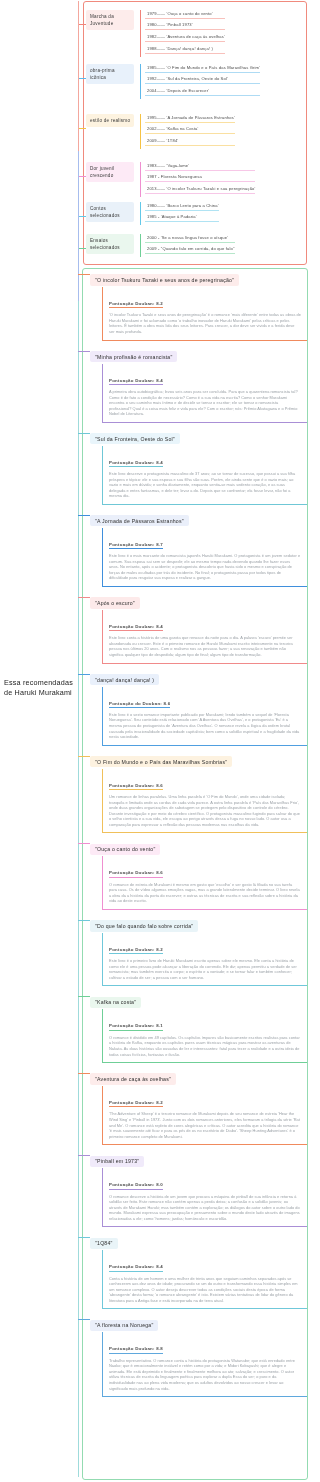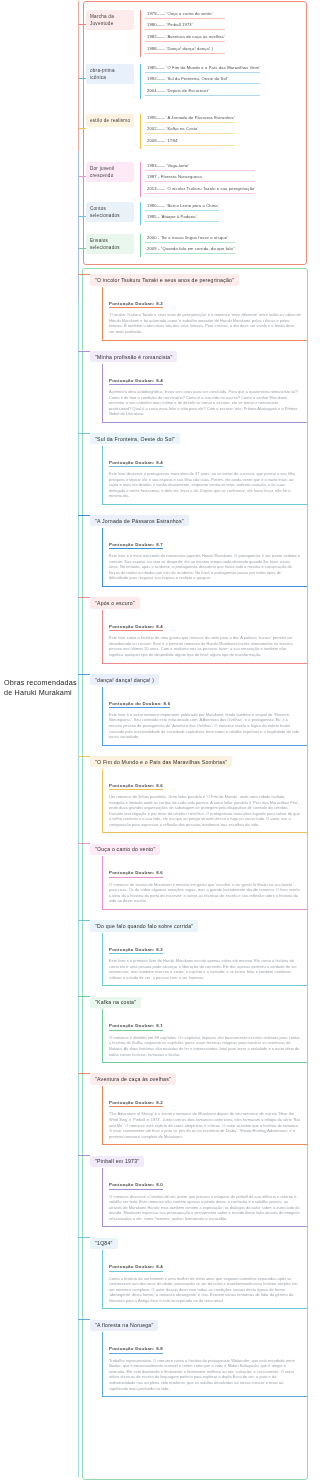--- a/index.html
+++ b/index.html
@@ -174,21 +174,21 @@
     opacity:.75;
   }
 </style>
 </head>
 <body>
 
 <div class="canvas">
 
   <div class="rail"></div>
 
-  <div class="root-node">Obras recomendadas de Haruki Murakami</div>
+  <div class="root-node">Essa recomendadas de Haruki Murakami</div>
 
   <div class="top-panel" id="outline-panel">
       <div class="grp" style="top: 8px; left: 2px; color: rgb(241, 131, 122);">
         <div class="grp-label" style="background: rgb(253, 236, 235);">Marcha da Juventude</div>
         <div class="grp-items" style="border-left: 1px solid rgb(241, 131, 122); padding-left: 3px;">
           <div class="leaf" style="--c: #f1837a;">1979—— 'Ouça o canto do vento'</div>
           <div style="height: 1px; background: rgb(241, 131, 122); opacity: 0.5; margin: -1px 2px 3px 1px;"></div>
           <div class="leaf" style="--c: #f1837a;">1980—— 'Pinball 1973'</div>
           <div style="height: 1px; background: rgb(241, 131, 122); opacity: 0.5; margin: -1px 2px 3px 1px;"></div>
           <div class="leaf" style="--c: #f1837a;">1982—— 'Aventura de caça às ovelhas'</div>

